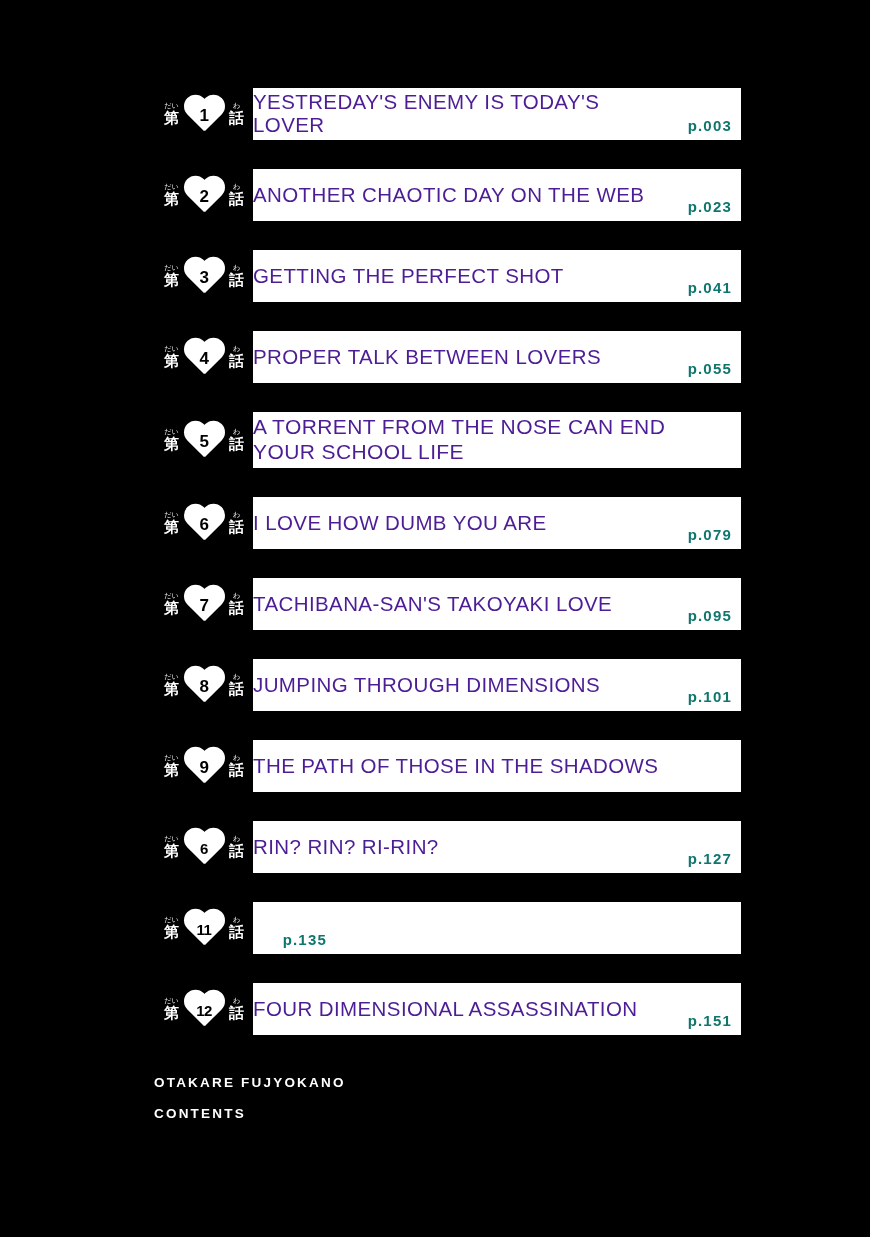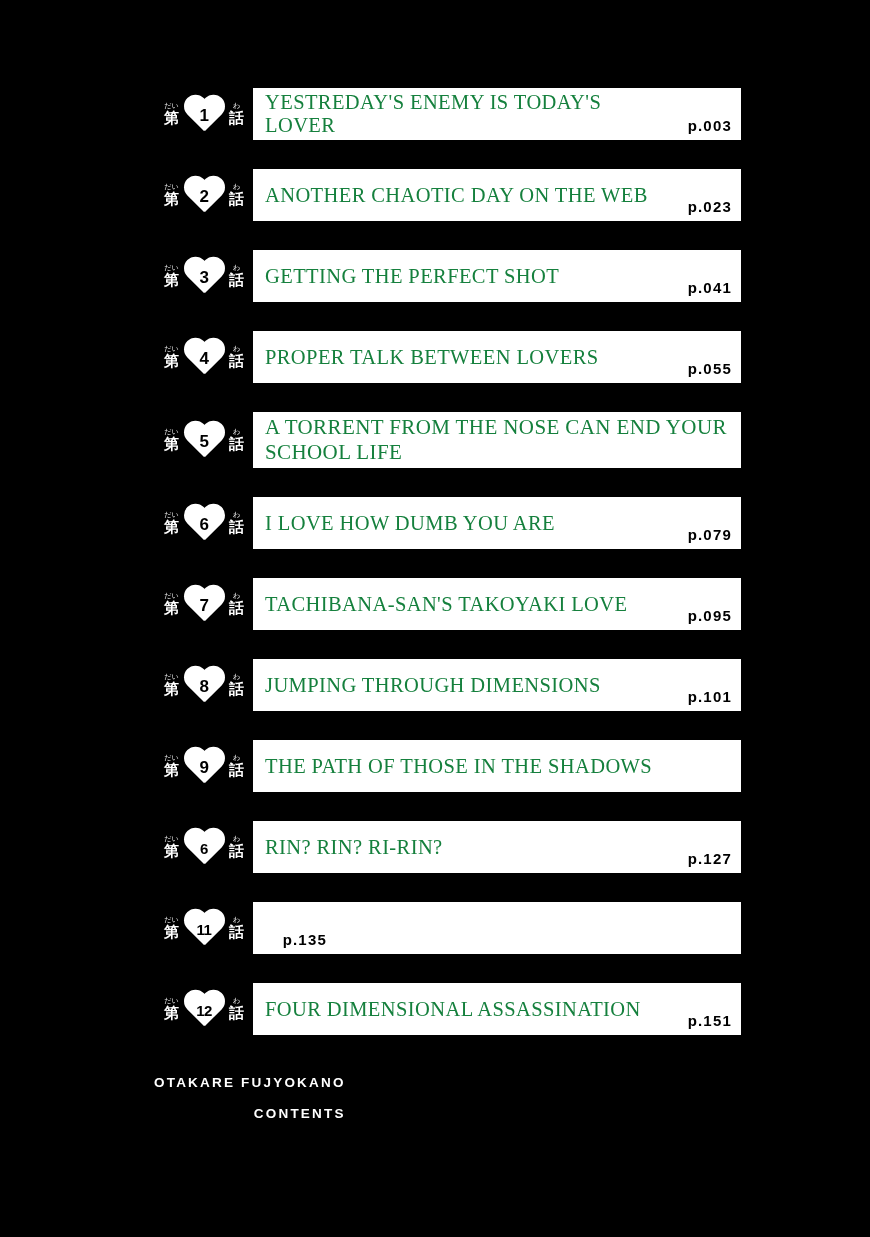--- a/index.html
+++ b/index.html
@@ -119,56 +119,54 @@
     font-weight: bold;
     font-size: 17px;
     line-height: 1;
     margin-top: 2px;
     letter-spacing: -0.5px;
   }
   .heart .num.two-digit { font-size: 15px; }
 
   .chapter-title {
     flex: 1 1 auto;
-    color: #15803d;
-    font-family: Liberation Serif, serif;
+    color: #4c1d95;
+    font-family: Liberation Sans, sans-serif;
     font-size: 20.5px;
     letter-spacing: 0.4px;
     display: flex;
     align-items: center;
-    padding-left: 12px;
     padding-right: 8px;
     text-transform: uppercase;
     line-height: 1.12;
   }
   .chapter-title.two-line {
     font-size: 21px;
     line-height: 1.18;
   }
 
   .chapter-page {
     flex: 0 0 auto;
-    color: #000000;
+    color: #0f766e;
     font-family: "Liberation Sans", sans-serif;
     font-weight: bold;
     font-size: 15px;
     letter-spacing: 1.2px;
     display: flex;
     align-items: flex-end;
     justify-content: flex-end;
     padding: 0 9px 6px 0;
     min-width: 74px;
   }
 
   .footer {
     position: absolute;
     left: 154px;
     top: 1075px;
     color: #ffffff;
-    text-align: right;
   }
   .footer div {
     font-family: "Liberation Sans", sans-serif;
     font-weight: bold;
     font-size: 13.5px;
     letter-spacing: 2.2px;
     text-transform: uppercase;
     margin-bottom: 16px;
   }
 </style>

